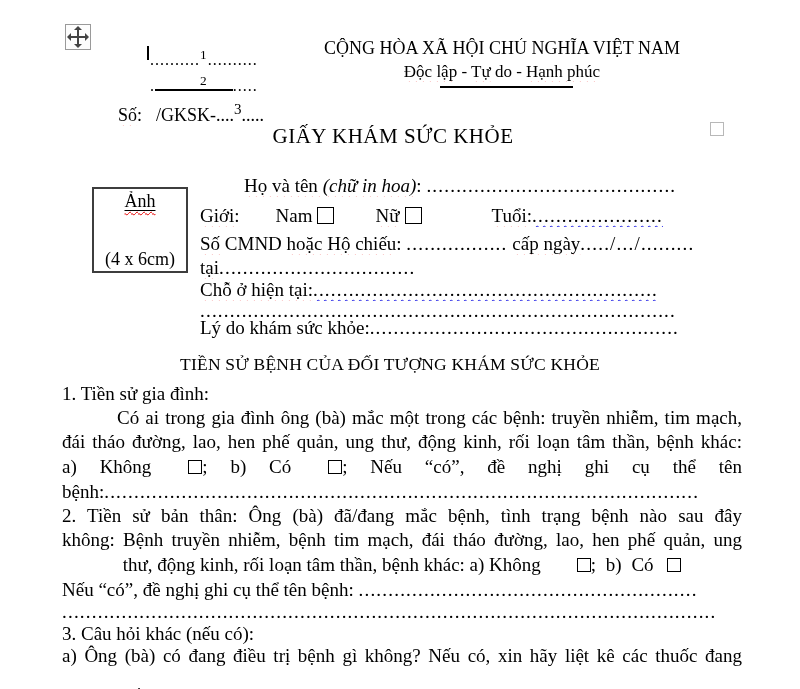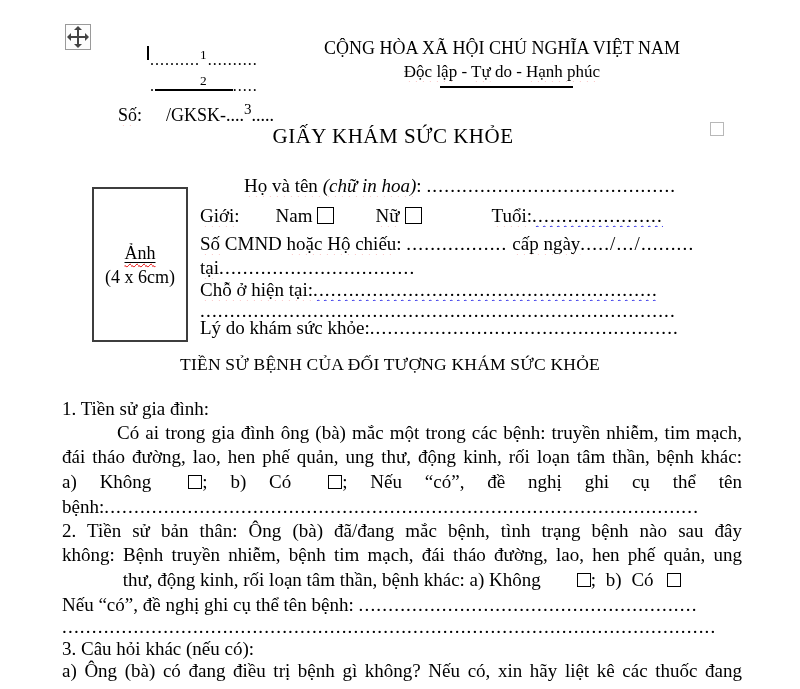--- a/index.html
+++ b/index.html
@@ -33,40 +33,40 @@
   .handle .t-down{left:8px;bottom:1px;border-left:4px solid transparent;border-right:4px solid transparent;border-top:4px solid #444;}
   .handle .t-left{top:8px;left:1px;border-top:4px solid transparent;border-bottom:4px solid transparent;border-right:4px solid #444;}
   .handle .t-right{top:8px;right:1px;border-top:4px solid transparent;border-bottom:4px solid transparent;border-left:4px solid #444;}
   .cursor{left:147px;top:46px;width:2px;height:14px;background:#000;}
   .lh-left{left:150px;top:44px;width:120px;font-size:16px;line-height:21px;letter-spacing:1px;}
   .lh-rule{left:155px;top:89px;width:78px;}
   .nation{left:302px;top:38px;width:400px;font-size:18px;}
   .motto{left:302px;top:62px;width:400px;font-size:17px;}
   .motto-rule{left:440px;top:86px;width:133px;}
   .so-line{left:118px;top:101px;font-size:18px;}
-  .so-code{margin-left:24px;}
+  .so-code{margin-left:14px;}
   .doc-title{left:93px;top:124px;width:600px;font-size:21px;letter-spacing:.5px;}
   .anchor{left:710px;top:122px;width:12px;height:12px;border:1px solid #b8b8b8;background:#fff;}
-  .photo{left:92px;top:187px;width:96px;height:155px;border:2px solid #3d3d3d;box-sizing:border-box;
-         display:flex;flex-direction:column;align-items:center;justify-content:center;font-size:18px;line-height:24px;}
+  .photo{left:92px;top:187px;width:96px;height:86px;border:2px solid #3d3d3d;box-sizing:border-box;
+         display:flex;flex-direction:column;align-items:center;justify-content:space-between;font-size:18px;line-height:24px;}
   .fline{left:200px;width:495px;line-height:22px;}
   .f-name{top:175px;margin-left:44px;}
   .f-gender{top:205px;}
   .f-id{top:233px;}
   .f-tai{top:257px;}
   .f-cho{top:279px;}
   .f-dots{top:300px;}
   .f-reason{top:317px;}
   .g-nam{margin-left:36px;}
   .g-box1{margin-left:4px;}
   .g-nu{margin-left:42px;}
   .g-box2{margin-left:5px;}
   .g-tuoi{margin-left:70px;}
   .hist-title{left:90px;top:354px;width:600px;font-size:17.5px;letter-spacing:.2px;}
-  .sline{left:62px;width:680px;line-height:24px;margin-top:15px;}
+  .sline{left:62px;width:680px;line-height:24px;}
   .s1-h{top:382px;}
   .s1-l1{top:406px;text-indent:55px;}
   .s1-l2{top:430px;}
   .s1-l3{top:455px;}
   .s1-l4{top:480px;}
   .s2-l1{top:504px;}
   .s2-l2{top:528px;}
   .s2-l3{top:553px;text-align:center;}
   .s2-l4{top:578px;}
   .s2-dots{top:600px;}

